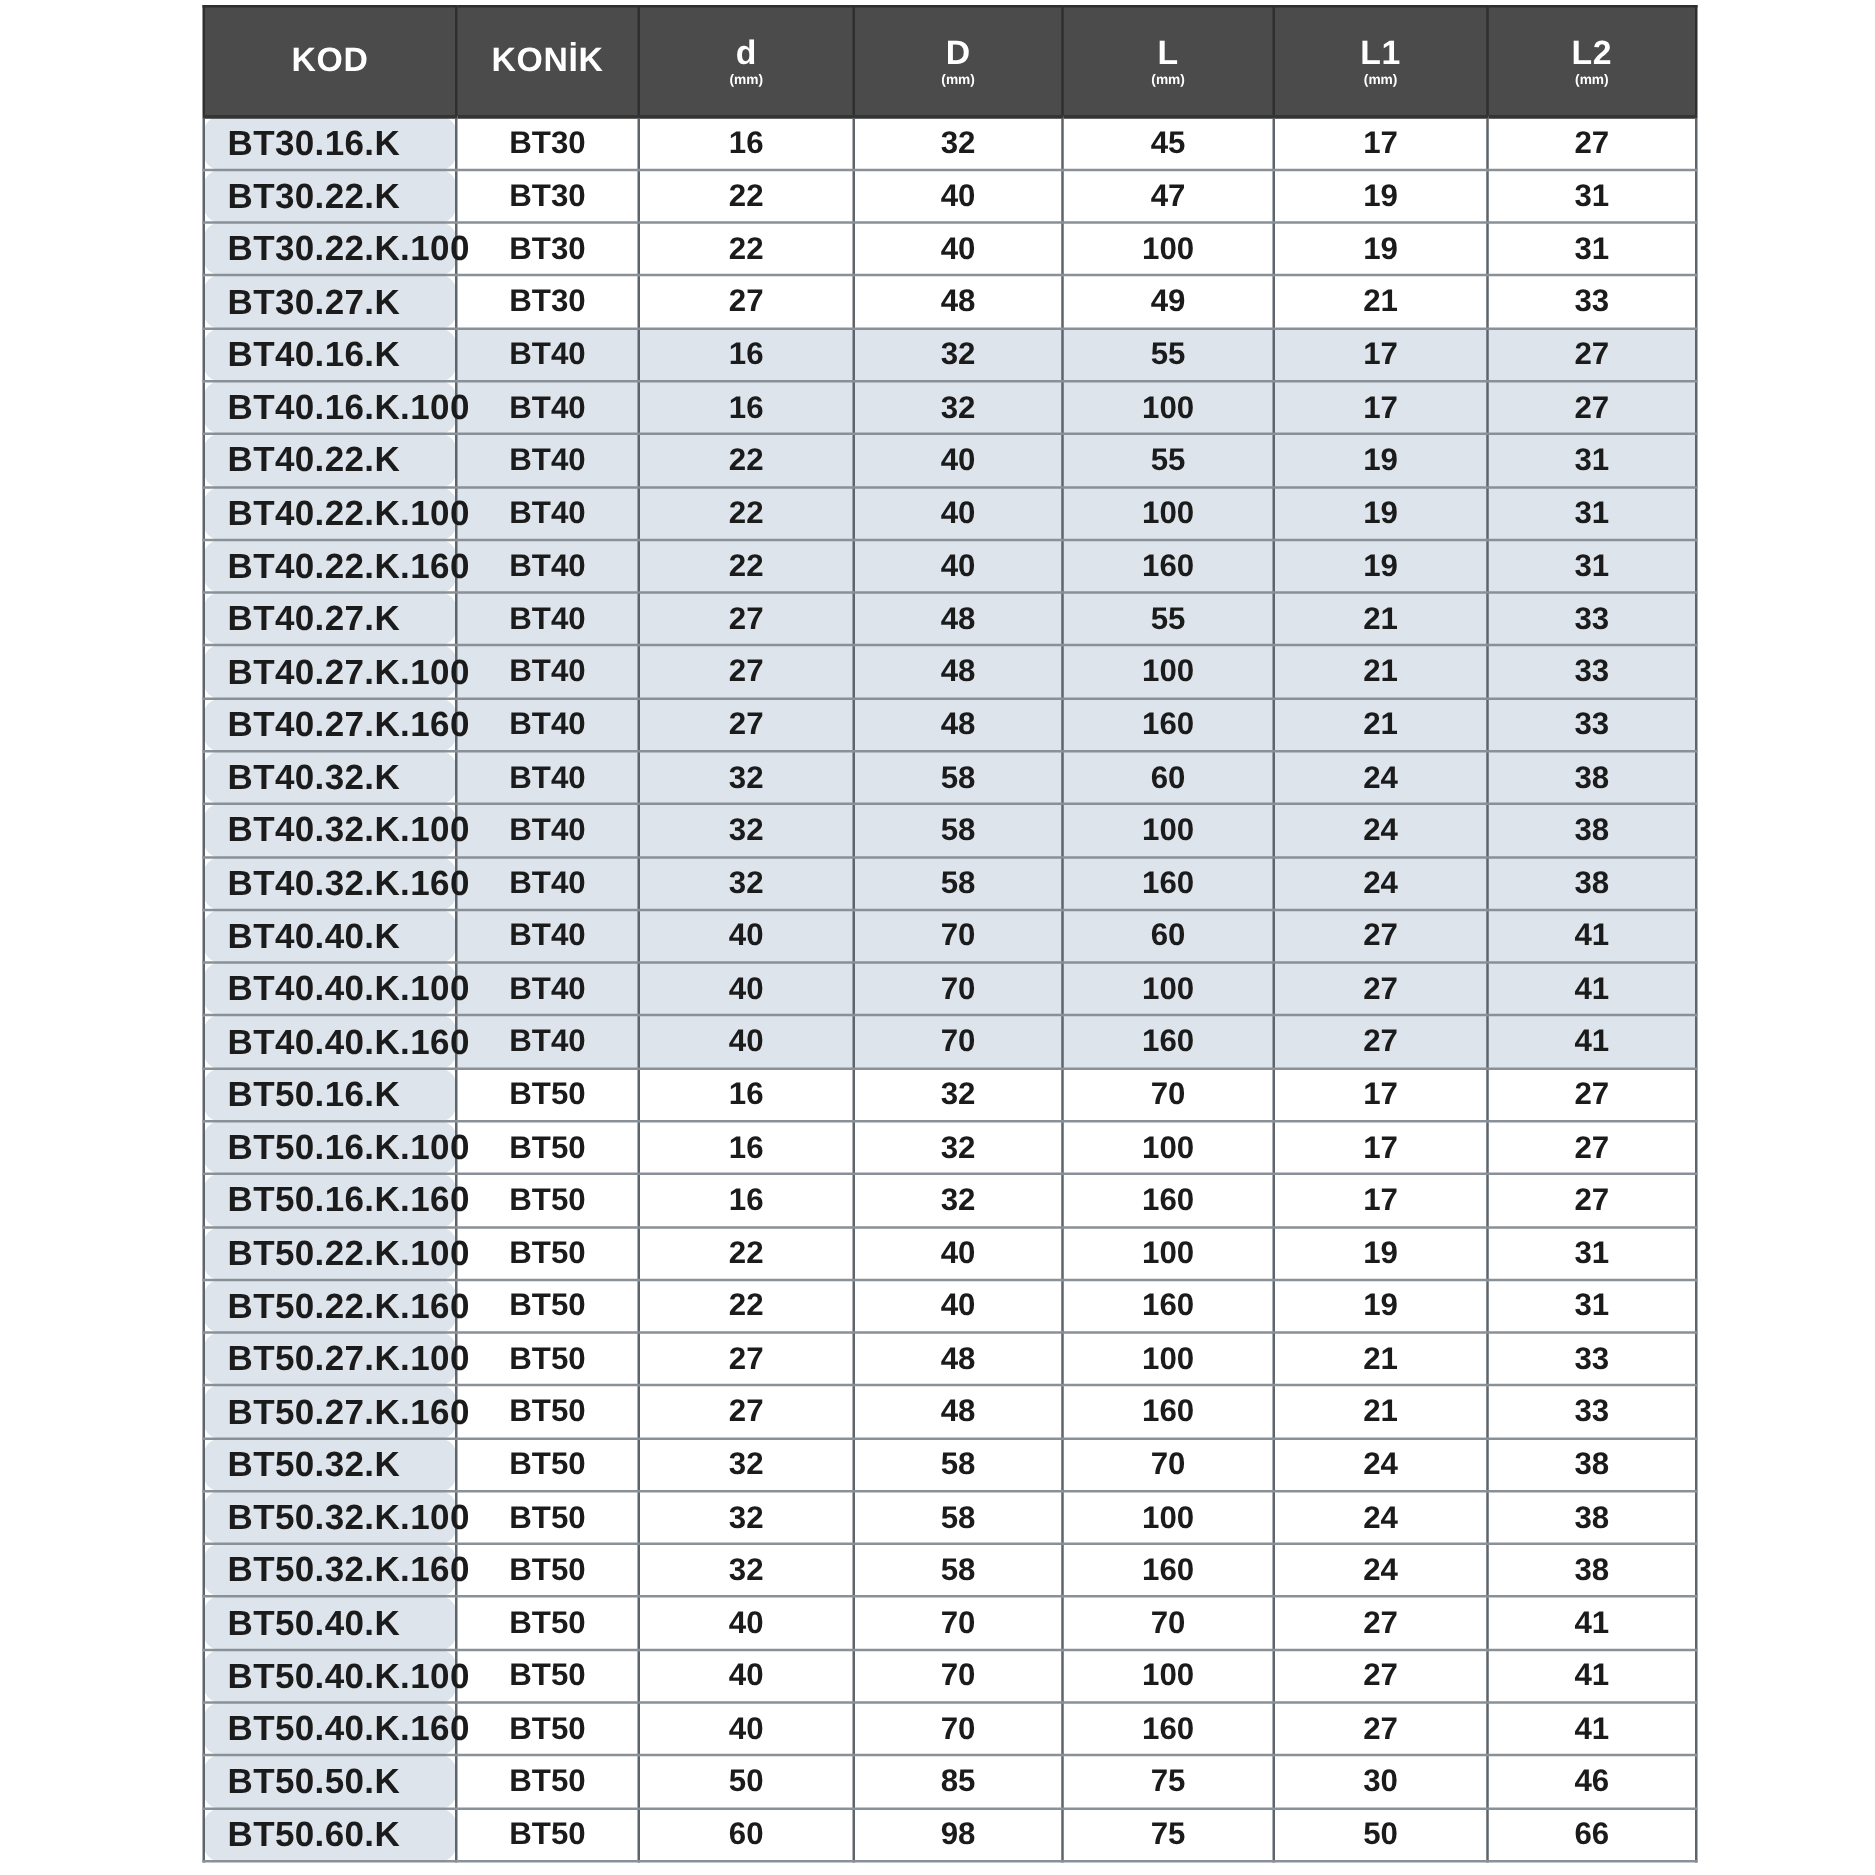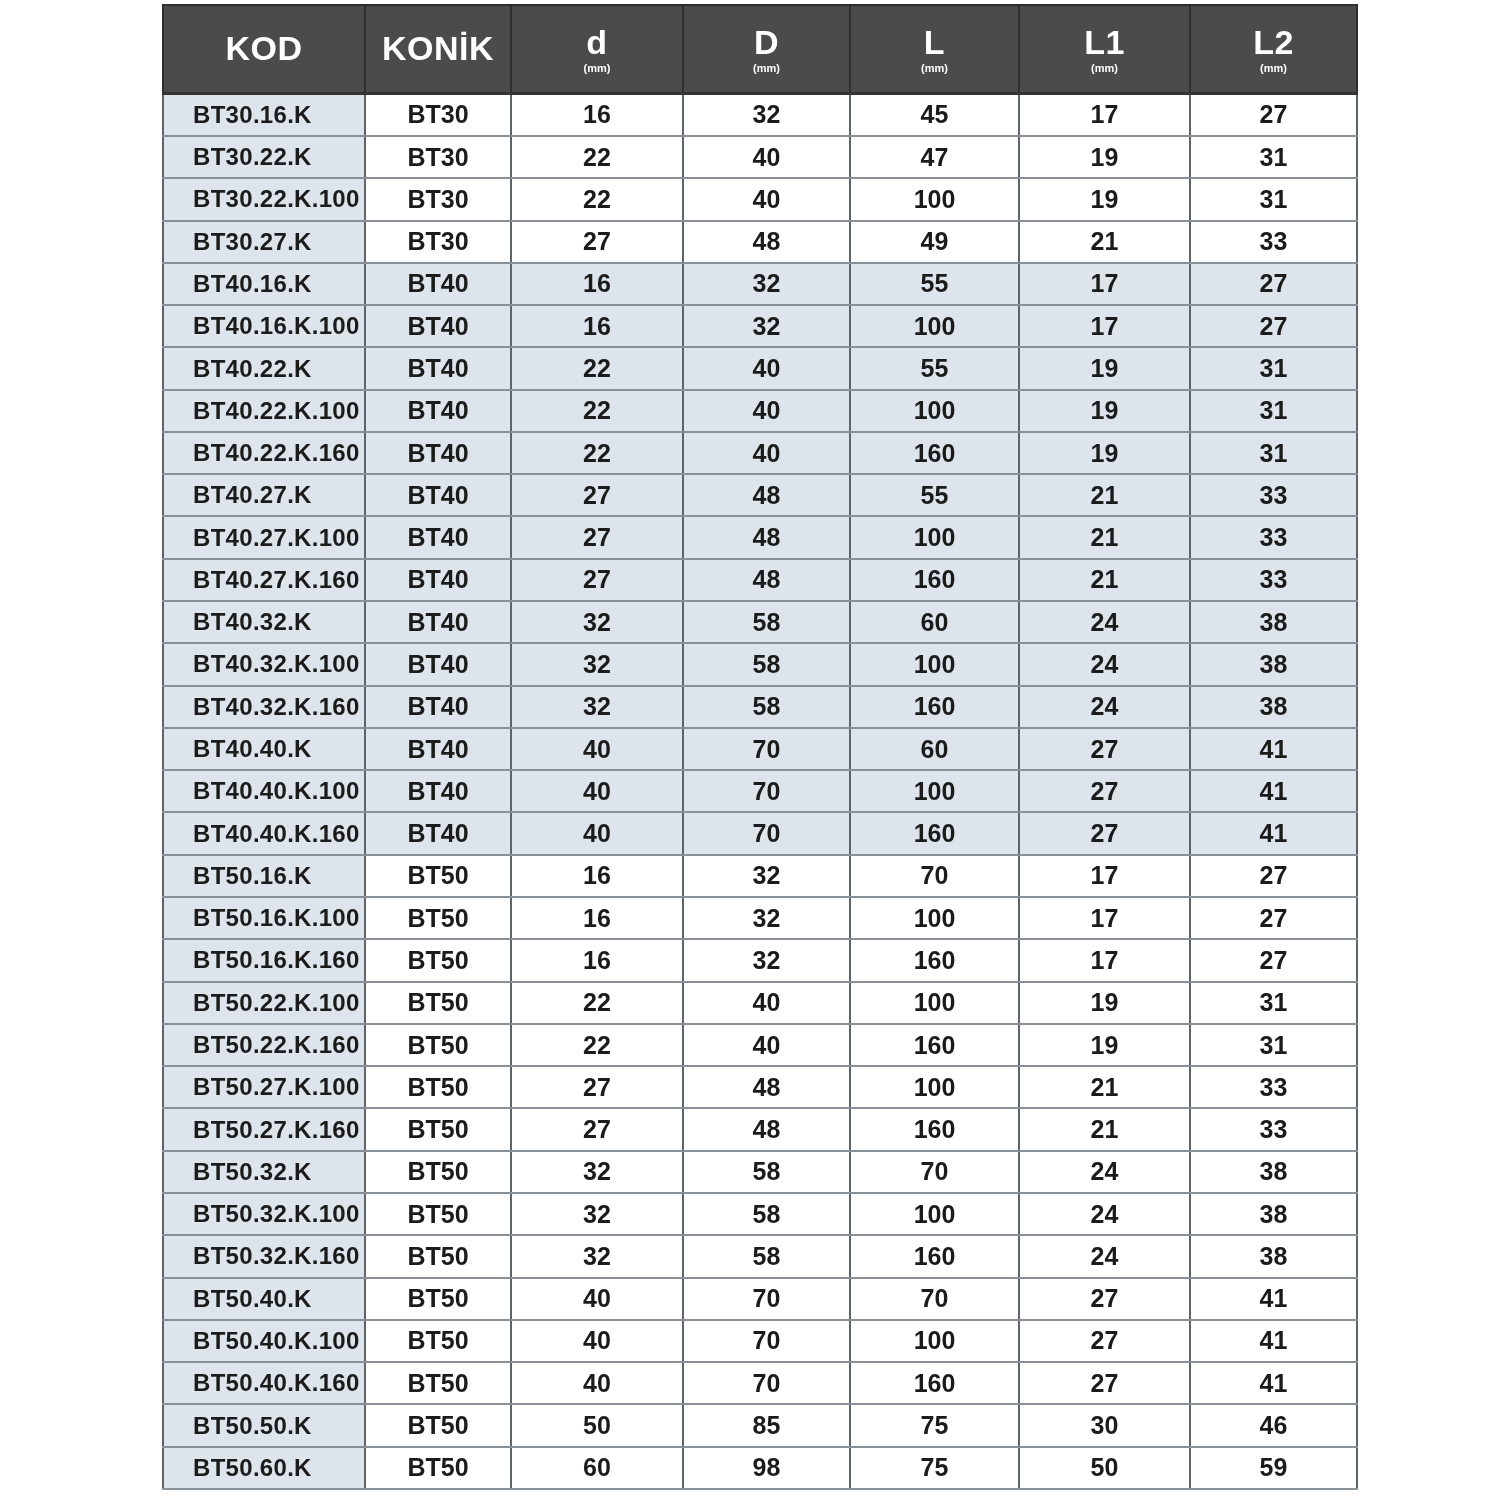--- a/index.html
+++ b/index.html
@@ -25,21 +25,21 @@
     background: #4b4b4b;
     color: #ffffff;
     border: 2px solid #2f2f2f;
     border-bottom: 3px solid #343434;
     vertical-align: middle;
     text-align: center;
     padding: 0;
   }
   thead tr { height: 88px; }
   .h-label {
-    font-size: 34px;
+    font-size: 27px;
     font-weight: bold;
     line-height: 1.15;
     letter-spacing: 0.5px;
   }
   .h-unit {
     font-size: 11px;
     font-weight: bold;
     line-height: 1.05;
   }
   td {
@@ -50,23 +50,24 @@
     text-align: center;
     vertical-align: middle;
     font-weight: bold;
     font-size: 25px;
     color: #1b1b1b;
     background: #ffffff;
     padding: 0;
   }
   td.kod {
     text-align: left;
-    padding-left: 29px;
-    font-size: 24px;
+    padding-left: 18px;
+    font-size: 28px;
     letter-spacing: 0.3px;
+    border-radius: 13px;
   }
   td.kod, tr.shaded td { background: #dde4ec; }
 </style>
 </head>
 <body>
 
 <div class="table-wrap">
   <table>
     <colgroup>
       <col style="width:202px">
@@ -396,17 +397,17 @@
           <td>30</td>
           <td>46</td>
         </tr>
         <tr>
           <td class="kod">BT50.60.K</td>
           <td>BT50</td>
           <td>60</td>
           <td>98</td>
           <td>75</td>
           <td>50</td>
-          <td>59</td>
+          <td>66</td>
         </tr>
       </tbody>
   </table>
 </div>
 
 </body></html>

